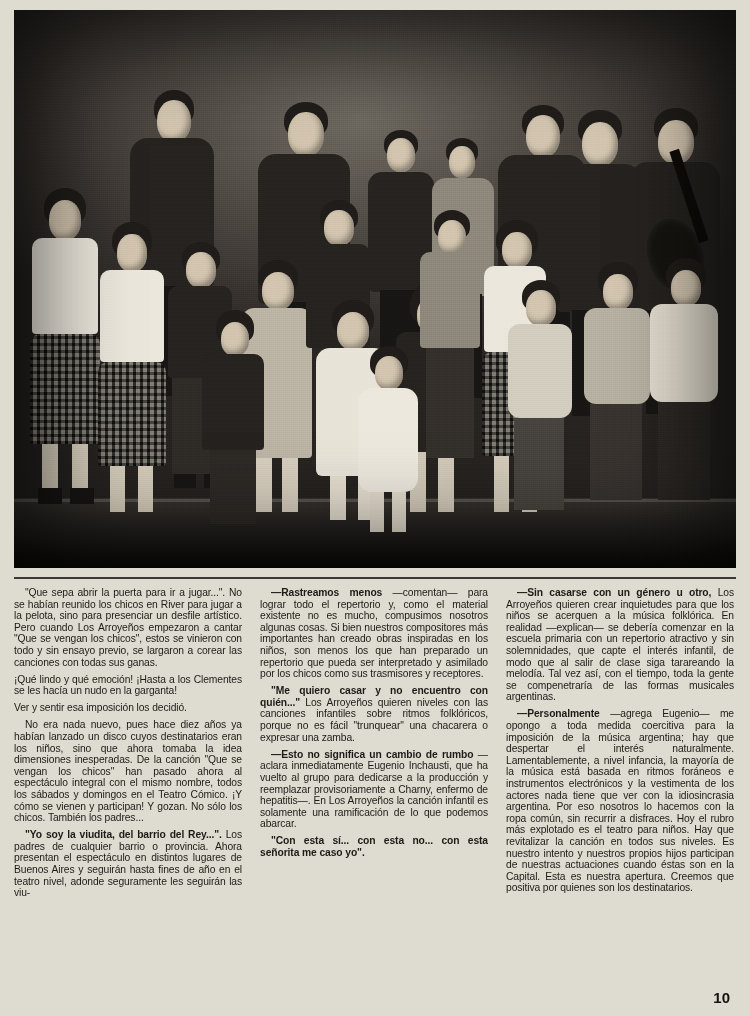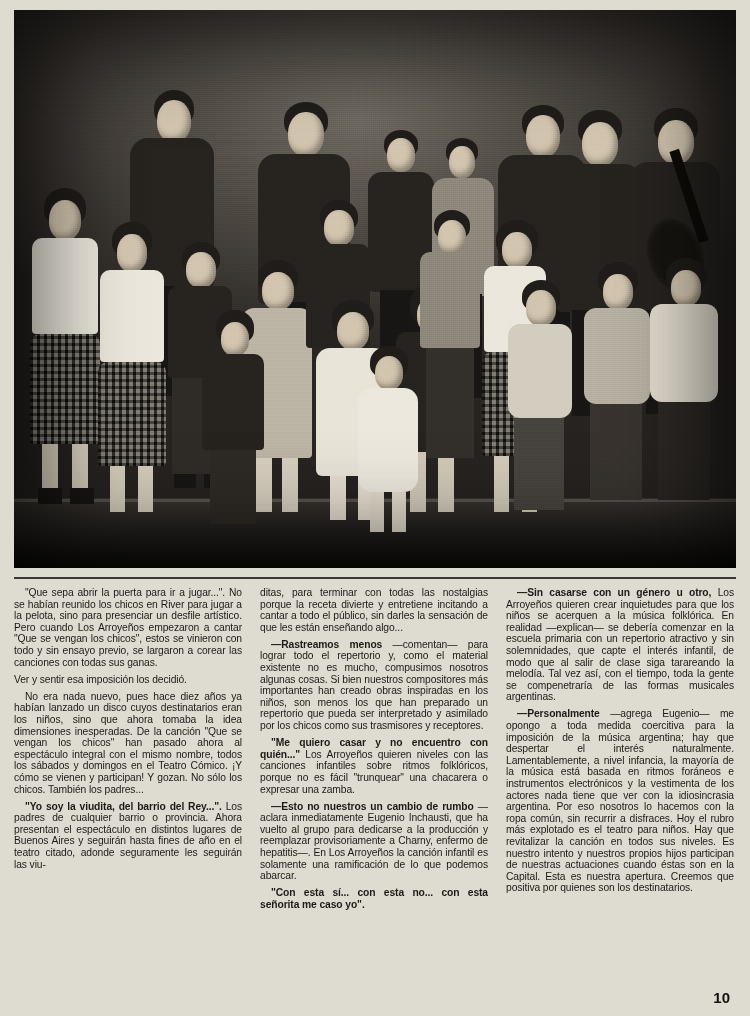--- a/index.html
+++ b/index.html
@@ -326,30 +326,30 @@
     <div class="photo-grain"></div>
     <div class="vignette"></div>
   </div>
 
   <div class="rule"></div>
 
   <div class="columns">
 
     <div class="col">
       <p>"Que sepa abrir la puerta para ir a jugar...". No se habían reunido los chicos en River para jugar a la pelota, sino para presenciar un desfile artístico. Pero cuando Los Arroyeños empezaron a cantar "Que se vengan los chicos", estos se vinieron con todo y sin ensayo previo, se largaron a corear las canciones con todas sus ganas.</p>
+      <p class="noind">¡Qué lindo y qué emoción! ¡Hasta a los Clementes se les hacía un nudo en la garganta!</p>
       <p class="noind">Ver y sentir esa imposición los decidió.</p>
       <p>No era nada nuevo, pues hace diez años ya habían lanzado un disco cuyos destinatarios eran los niños, sino que ahora tomaba la idea dimensiones inesperadas. De la canción "Que se vengan los chicos" han pasado ahora al espectáculo integral con el mismo nombre, todos los sábados y domingos en el Teatro Cómico. ¡Y cómo se vienen y participan! Y gozan. No sólo los chicos. También los padres...</p>
-      <p><b>"Yo soy la viudita, del barrio del Rey...".</b><span> Los padres de cualquier barrio o provincia. Ahora presentan el espectáculo en distintos lugares de Buenos Aires y seguirán hasta fines de año en el teatro citado, adonde seguramente les seguirán las viu-</span></p>
+      <p><b>"Yo soy la viudita, del barrio del Rey...".</b><span> Los padres de cualquier barrio o provincia. Ahora presentan el espectáculo en distintos lugares de Buenos Aires y seguirán hasta fines de año en el teatro nivel, adonde seguramente les seguirán las viu-</span></p>
     </div>
 
     <div class="col">
-      <p class="noind">ditas, para terminar con todas las nostalgias porque la receta divierte y entretiene incitando a cantar a todo el público, sin darles la sensación de que les están enseñando algo...</p>
       <p><b>—Rastreamos menos</b><span> —comentan— para lograr todo el repertorio y, como el material existente no es mucho, compusimos nosotros algunas cosas. Si bien nuestros compositores más importantes han creado obras inspiradas en los niños, son menos los que han preparado un repertorio que pueda ser interpretado y asimilado por los chicos como sus trasmisores y receptores.</span></p>
       <p><b>"Me quiero casar y no encuentro con quién..."</b><span> Los Arroyeños quieren niveles con las canciones infantiles sobre ritmos folklóricos, porque no es fácil "trunquear" una chacarera o expresar una zamba.</span></p>
-      <p><b>—Esto no nuestros un cambio de rumbo</b><span> —aclara inmediatamente Eugenio Inchausti, que ha vuelto al grupo para dedicarse a la producción y reemplazar provisoriamente a Charny, enfermo de hepatitis—. En Los Arroyeños la canción infantil es solamente una ramificación de lo que podemos abarcar.</span></p>
+      <p><b>—Esto no significa un cambio de rumbo</b><span> —aclara inmediatamente Eugenio Inchausti, que ha vuelto al grupo para dedicarse a la producción y reemplazar provisoriamente a Charny, enfermo de hepatitis—. En Los Arroyeños la canción infantil es solamente una ramificación de lo que podemos abarcar.</span></p>
       <p><b>"Con esta sí... con esta no... con esta señorita me caso yo".</b></p>
     </div>
 
     <div class="col">
       <p><b>—Sin casarse con un género u otro,</b><span> Los Arroyeños quieren crear inquietudes para que los niños se acerquen a la música folklórica. En realidad —explican— se debería comenzar en la escuela primaria con un repertorio atractivo y sin solemnidades, que capte el interés infantil, de modo que al salir de clase siga tarareando la melodía. Tal vez así, con el tiempo, toda la gente se compenetraría de las formas musicales argentinas.</span></p>
       <p><b>—Personalmente</b><span> —agrega Eugenio— me opongo a toda medida coercitiva para la imposición de la música argentina; hay que despertar el interés naturalmente. Lamentablemente, a nivel infancia, la mayoría de la música está basada en ritmos foráneos e instrumentos electrónicos y la vestimenta de los actores nada tiene que ver con la idiosincrasia argentina. Por eso nosotros lo hacemos con la ropa común, sin recurrir a disfraces. Hoy el rubro más explotado es el teatro para niños. Hay que revitalizar la canción en todos sus niveles. Es nuestro intento y nuestros propios hijos participan de nuestras actuaciones cuando éstas son en la Capital. Esta es nuestra apertura. Creemos que positiva por quienes son los destinatarios.</span></p>
     </div>
 
   </div>
 

